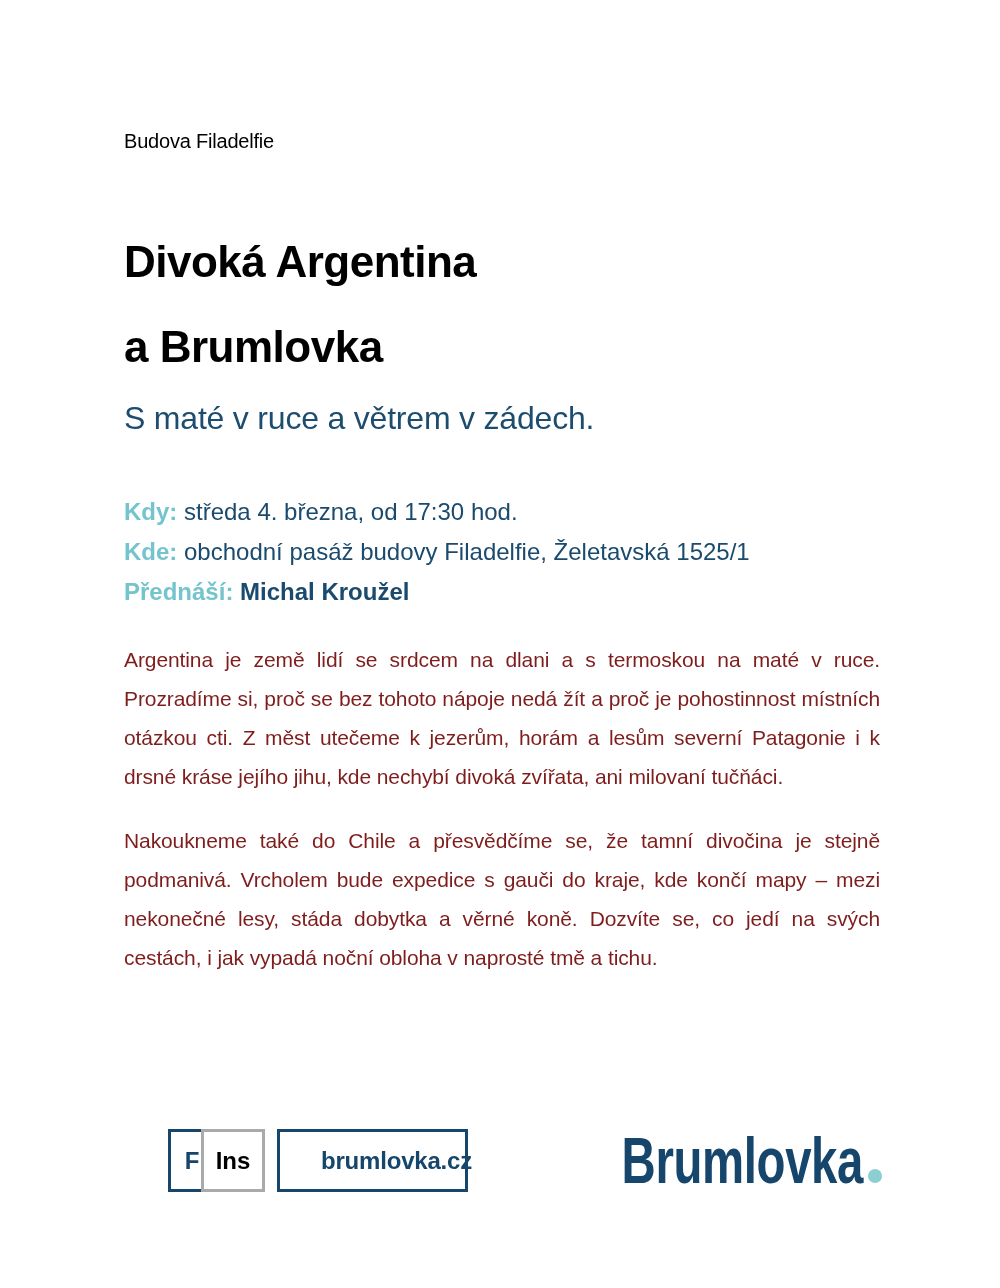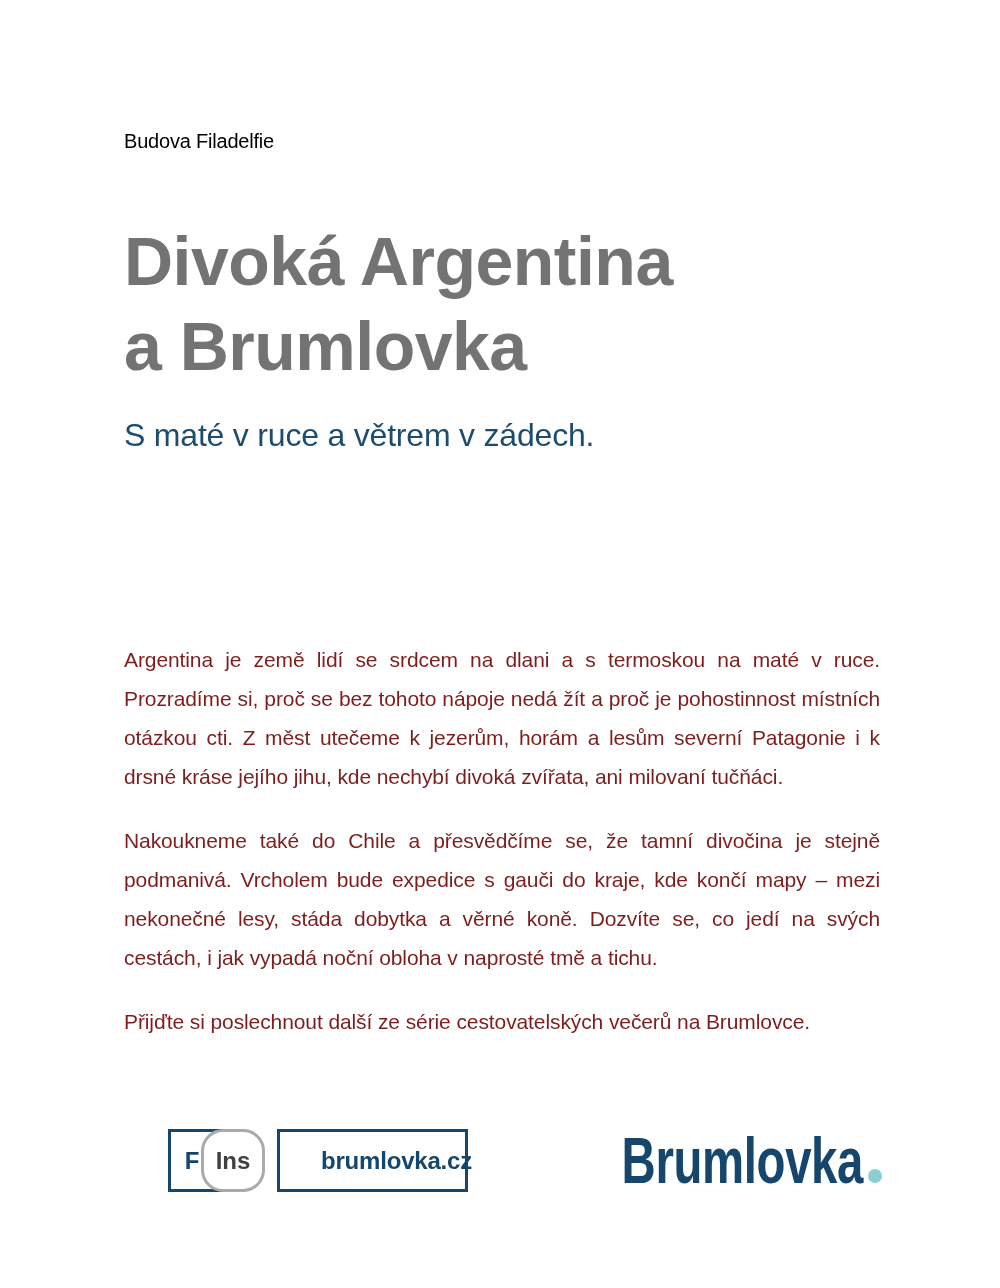--- a/index.html
+++ b/index.html
@@ -18,30 +18,30 @@
     left: 124px;
     top: 130px;
     font-size: 20px;
     letter-spacing: -0.2px;
     color: #000000;
   }
   .title {
     position: absolute;
     left: 124px;
     top: 219px;
-    font-size: 68px;
+    font-size: 44px;
     line-height: 85px;
     font-weight: 700;
     letter-spacing: -0.5px;
-    color: #737373;
+    color: #000000;
   }
   .subtitle {
     position: absolute;
     left: 124px;
-    top: 417px;
+    top: 400px;
     font-size: 32px;
     font-weight: 400;
     letter-spacing: -0.2px;
     color: #1c4d6f;
     text-align: center;
   }
   .details {
     position: absolute;
     left: 124px;
     top: 492px;
@@ -75,21 +75,21 @@
     background: #ffffff;
     font-family: "Liberation Sans", sans-serif;
     font-weight: 700;
     font-size: 24px;
     display: flex;
     align-items: center;
     justify-content: center;
     cursor: pointer;
   }
   .btn-fb  { left: 124px; width: 63px; margin-left: 44px; }
-  .btn-ins { left: 201px; width: 64px; border-color: #a8aaac; color: #404040; border-radius: 22px; }
+  .btn-ins { left: 201px; width: 64px; border-color: #a8aaac; color: #000000; }
   .btn-web { left: 277px; width: 191px; letter-spacing: -0.2px; padding-left: 48px; }
   .logo {
     position: absolute;
     right: 118px;
     top: 1124px;
     font-size: 64px;
     line-height: 74px;
     font-weight: 700;
     letter-spacing: -0.5px;
     color: #16466b;
@@ -115,25 +115,38 @@
 
   <div class="building-label">Budova Filadelfie</div>
 
   <h1 class="title">
     <div>Divoká Argentina</div>
     <div>a Brumlovka</div>
   </h1>
 
   <div class="subtitle">S maté v ruce a větrem v zádech.</div>
 
+  <div class="details">
+    <div>
+      <span class="lbl">Kdy:</span>
+      <span>středa 4. března, od 17:30 hod.</span>
+    </div>
+    <div>
+      <span class="lbl">Kde:</span>
+      <span>obchodní pasáž budovy Filadelfie, Želetavská 1525/1</span>
+    </div>
+    <div>
+      <span class="lbl">Přednáší:</span>
+      <span class="val-bold">Michal Kroužel</span>
+    </div>
+  </div>
 
   <div class="body-copy">
     <p>Argentina je země lidí se srdcem na dlani a s termoskou na maté v ruce. Prozradíme si, proč se bez tohoto nápoje nedá žít a proč je pohostinnost místních otázkou cti. Z měst utečeme k jezerům, horám a lesům severní Patagonie i k drsné kráse jejího jihu, kde nechybí divoká zvířata, ani milovaní tučňáci.</p>
     <p>Nakoukneme také do Chile a přesvědčíme se, že tamní divočina je stejně podmanivá. Vrcholem bude expedice s gauči do kraje, kde končí mapy – mezi nekonečné lesy, stáda dobytka a věrné koně. Dozvíte se, co jedí na svých cestách, i jak vypadá noční obloha v naprosté tmě a tichu.</p>
-    <p class="last">Přijďte si poslechnout další ze série cestovatelských večerů na Brumlovce.</p>
   </div>
 
   <button class="btn btn-fb">Fb</button>
 
   <button class="btn btn-ins">Ins</button>
 
   <button class="btn btn-web">brumlovka.cz</button>
 
   <div class="logo">
     <span>Brumlovka</span>

